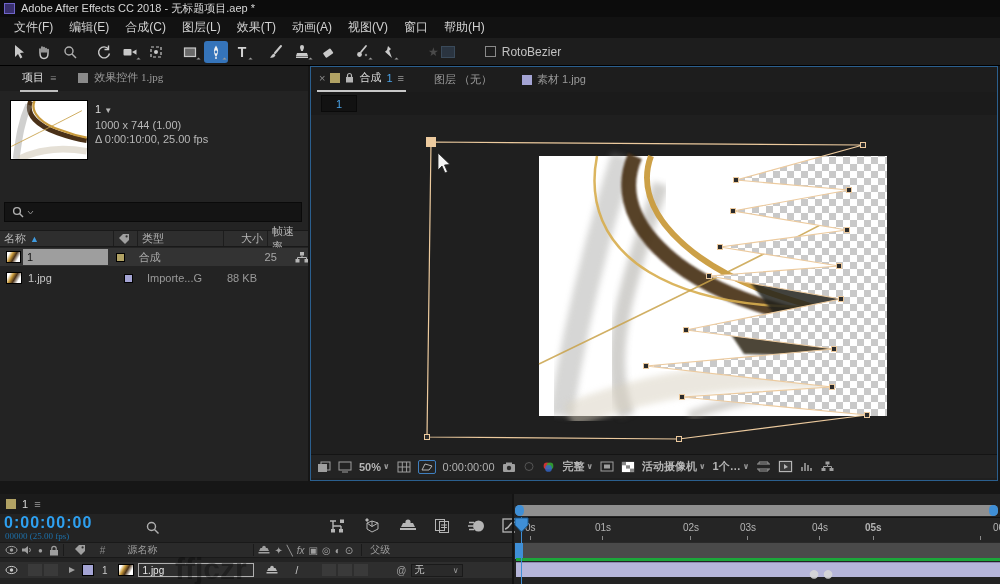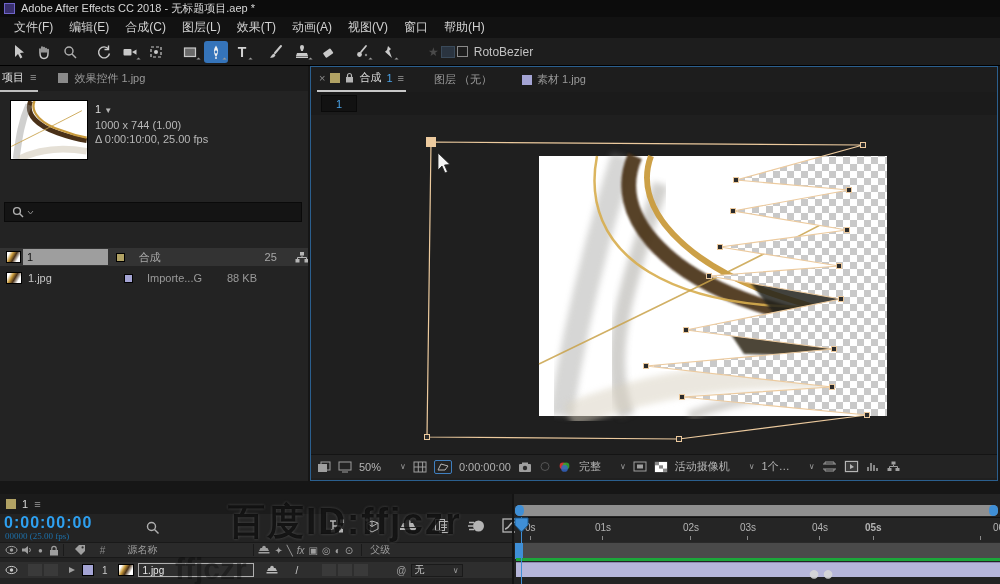--- a/index.html
+++ b/index.html
@@ -13,29 +13,29 @@
   #titlebar { left:0; top:0; width:1000px; height:17px; background:#0c0c0c; display:flex; align-items:center; padding-left:4px; gap:6px; }
   #titlebar .appicon { width:11px; height:11px; background:#39306e; border:1px solid #6f64c9; }
   #titlebar .t { color:#d6d6d6; font-size:11px; }
   #menubar { left:0; top:17px; width:1000px; height:21px; background:#121212; display:flex; align-items:center; padding-left:6px; }
   #menubar .mi { padding:0 8px; color:#d2d2d2; font-size:12px; cursor:default; }
   #toolbar { left:0; top:38px; width:1000px; height:28px; background:#1d1d1d; border-bottom:1px solid #000; display:flex; align-items:center; padding-left:6px; gap:2px; }
   .tool { width:24px; height:22px; display:flex; align-items:center; justify-content:center; border-radius:3px; position:relative; }
   .tool.active { background:#3574ba; }
   .tool .dd { position:absolute; right:2px; bottom:2px; width:0; height:0; border-left:3px solid transparent; border-top:3px solid #9a9a9a; transform:rotate(-45deg); }
   .tsep { width:6px; }
-  #rb-group { display:flex; align-items:center; gap:6px; }
+  #rb-group { display:flex; align-items:center; gap:6px; margin-left:28px; }
   #rb-check { width:11px; height:11px; border:1px solid #8a8a8a; background:#1d1d1d; }
   #ws-group { margin-left:auto; display:flex; gap:38px; padding-right:14px; color:#c2c2c2; font-size:12px; }
   .dimicon { color:#4a4a4a; font-size:12px; }
   .dimbox { width:14px; height:12px; background:#2a3440; border:1px solid #3a4a5a; }
 
   
   #left-panel { left:0; top:66px; width:308px; height:415px; background:#232323; }
-  .lp-tabs { height:25px; background:#1d1d1d; display:flex; align-items:center; padding-left:0; gap:18px; }
+  .lp-tabs { height:25px; background:#1d1d1d; display:flex; align-items:flex-start; padding-left:20px; gap:18px;font-family:Liberation Serif, serif; }
   .lp-tab { padding:4px 2px 5px 2px; display:flex; gap:6px; align-items:center; }
   .lp-tab.active { border-bottom:2px solid #c0c0c0; color:#e3e3e3; }
   .lp-tab .sq { width:10px; height:10px; background:#8a8a8a; }
   .lp-tab.inactive { color:#9a9a9a; }
   #lp-thumb { left:10px; top:34px; width:78px; height:60px; border:1px solid #000; background:#fff; }
   #lp-meta { left:95px; top:36px; line-height:14px; color:#b8b8b8; }
   #lp-meta .nm { color:#dedede; }
   #lp-search { left:4px; top:136px; width:298px; height:20px; background:#141414; border:1px solid #0a0a0a; display:flex; align-items:center; padding-left:6px; gap:2px; }
   #lp-head { left:0; top:164px; width:308px; height:17px; background:#2e2e2e; border-top:1px solid #191919; border-bottom:1px solid #191919; display:flex; align-items:center; color:#b5b5b5; }
   .hc { padding:0 4px; border-right:1px solid #1d1d1d; height:100%; display:flex; align-items:center; gap:4px; }
@@ -55,21 +55,21 @@
   .cv-tabs { height:25px; background:#1d1d1d; display:flex; align-items:flex-end; padding-left:6px; gap:26px; }
   .cv-tab { display:flex; gap:5px; align-items:center; padding:4px 2px 5px 2px; color:#9a9a9a; }
   .cv-tab.active { border-bottom:2px solid #c8c8c8; color:#dcdcdc; }
   .sq-tan { width:10px; height:10px; background:#b1a264; }
   .sq-lav { width:10px; height:10px; background:#a4a4d4; }
   .bluenum { color:#4aa3e8; }
   #cv-minitabs { height:23px; background:#1b1b1b; display:flex; align-items:center; padding-left:10px; }
   #cv-minitab { width:36px; height:17px; background:#121212; border:1px solid #0a0a0a; color:#4aa3e8; display:flex; align-items:center; justify-content:center; }
   #cv-canvas { display:block; }
   #cv-bar { height:24px; background:#232323; border-top:1px solid #141414; display:flex; align-items:center; gap:7px; padding:0 6px; color:#b5b5b5; white-space:nowrap; overflow:hidden; }
-  .cvb-dd { display:flex; align-items:center; gap:19px; }
+  .cvb-dd { display:flex; align-items:center; gap:2px;font-weight:bold; }
   .cvb-chev { font-size:8px; color:#9a9a9a; }
   .hl { background:#3a3a3a; border-radius:2px; padding:1px; }
   .maskbtn { border:1px solid #3f7fbf; border-radius:2px; padding:1px; }
 
   
   #timeline { left:0; top:494px; width:1000px; height:90px; background:#232323; }
   #tl-tabs { position:absolute; left:0; top:0; width:512px; height:20px; background:#1b1b1b; display:flex; align-items:center; padding-left:6px; gap:6px; }
   #tl-head { position:absolute; left:0; top:20px; width:512px; height:28px; }
   #tl-tc { position:absolute; left:4px; top:0; color:#2ea0f0; font-size:16px; font-weight:bold; letter-spacing:1px; }
   #tl-frames { position:absolute; left:5px; top:17px; color:#1d6fa8; font-size:9px;font-family:Liberation Serif, serif; }
@@ -258,20 +258,41 @@
     <div id="lp-search" class="abs">
       <svg class="i" width="14" height="14">
           <circle cx="6" cy="6" r="3.4" class="mag"></circle>
           <path d="M8.5,8.5 L12,12" class="mag"></path>
         </svg>
       <svg class="i" width="7" height="5">
           <path d="M1,1 L3.5,4 L6,1" stroke="#8a8a8a" fill="none"></path>
         </svg>
     </div>
 
+    <div id="lp-head" class="abs">
+      <span class="hc" style="width:114px;">
+        <span>名称</span>
+        <span class="sortarrow">▲</span>
+      </span>
+      <span class="hc" style="width:24px;">
+        <svg class="i" width="12" height="12">
+            <path d="M1,5 L5,1 H11 V7 L7,11 Z" fill="#9f9f9f"></path>
+            <circle cx="8.6" cy="3.4" r="1.1" fill="#2e2e2e"></circle>
+          </svg>
+      </span>
+      <span class="hc" style="width:86px;">
+          <span>类型</span>
+        </span>
+      <span class="hc" style="width:44px;justify-content:flex-end;">
+          <span>大小</span>
+        </span>
+      <span class="hc" style="width:38px;border-right:none;">
+          <span>帧速率</span>
+        </span>
+    </div>
 
     <div id="lp-row1" class="lp-row abs">
       <span class="thumb-ico" style="margin-left:6px;"></span>
       <span class="namecell">1</span>
       <span class="labelsq" style="background:#b1a264;margin-left:8px;"></span>
       <span style="margin-left:14px;color:#a8a8a8;width:80px;">合成</span>
       <span style="width:56px;"></span>
       <span style="width:20px;color:#a8a8a8;">25</span>
       <svg class="i" width="14" height="13" style="margin-left:12px;">
           <rect x="5" y="1" width="4" height="3.5" fill="#b5b5b5"></rect>
@@ -595,17 +616,16 @@
       <span class="wa-bracket"></span>
     </div>
     <div id="tl-green"></div>
     <div id="tl-lavbar"></div>
     <div id="playhead-line"></div>
     <svg id="playhead-top" width="15" height="16">
       <path d="M1,1 H14 V8 L7.5,15 L1,8 Z" fill="#3f8fd6" stroke="#1d5f96"></path>
     </svg>
   </div>
 
-  <div id="wm1">百度ID:ffjczr</div>
   <div id="wm2">ffjczr</div>
   <div id="wm-dots">●●</div>
 
 </div>
 
 </body></html>

